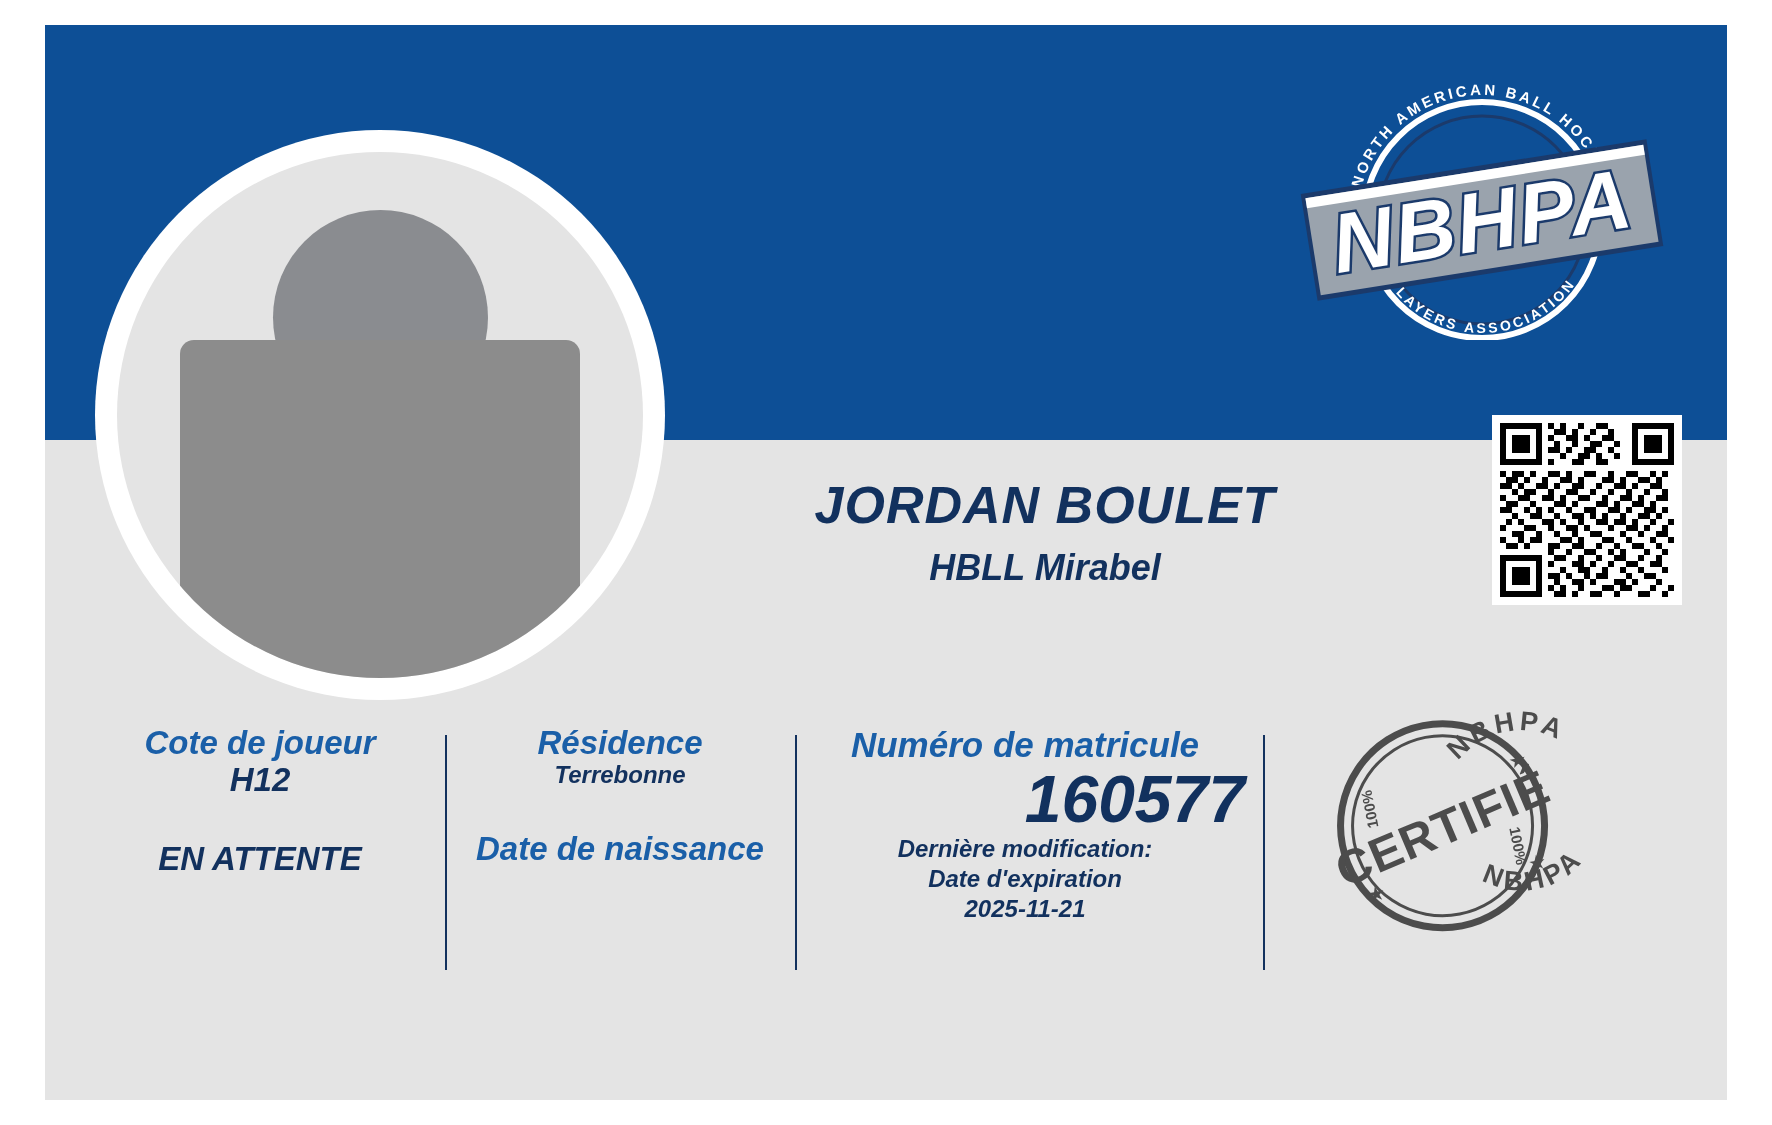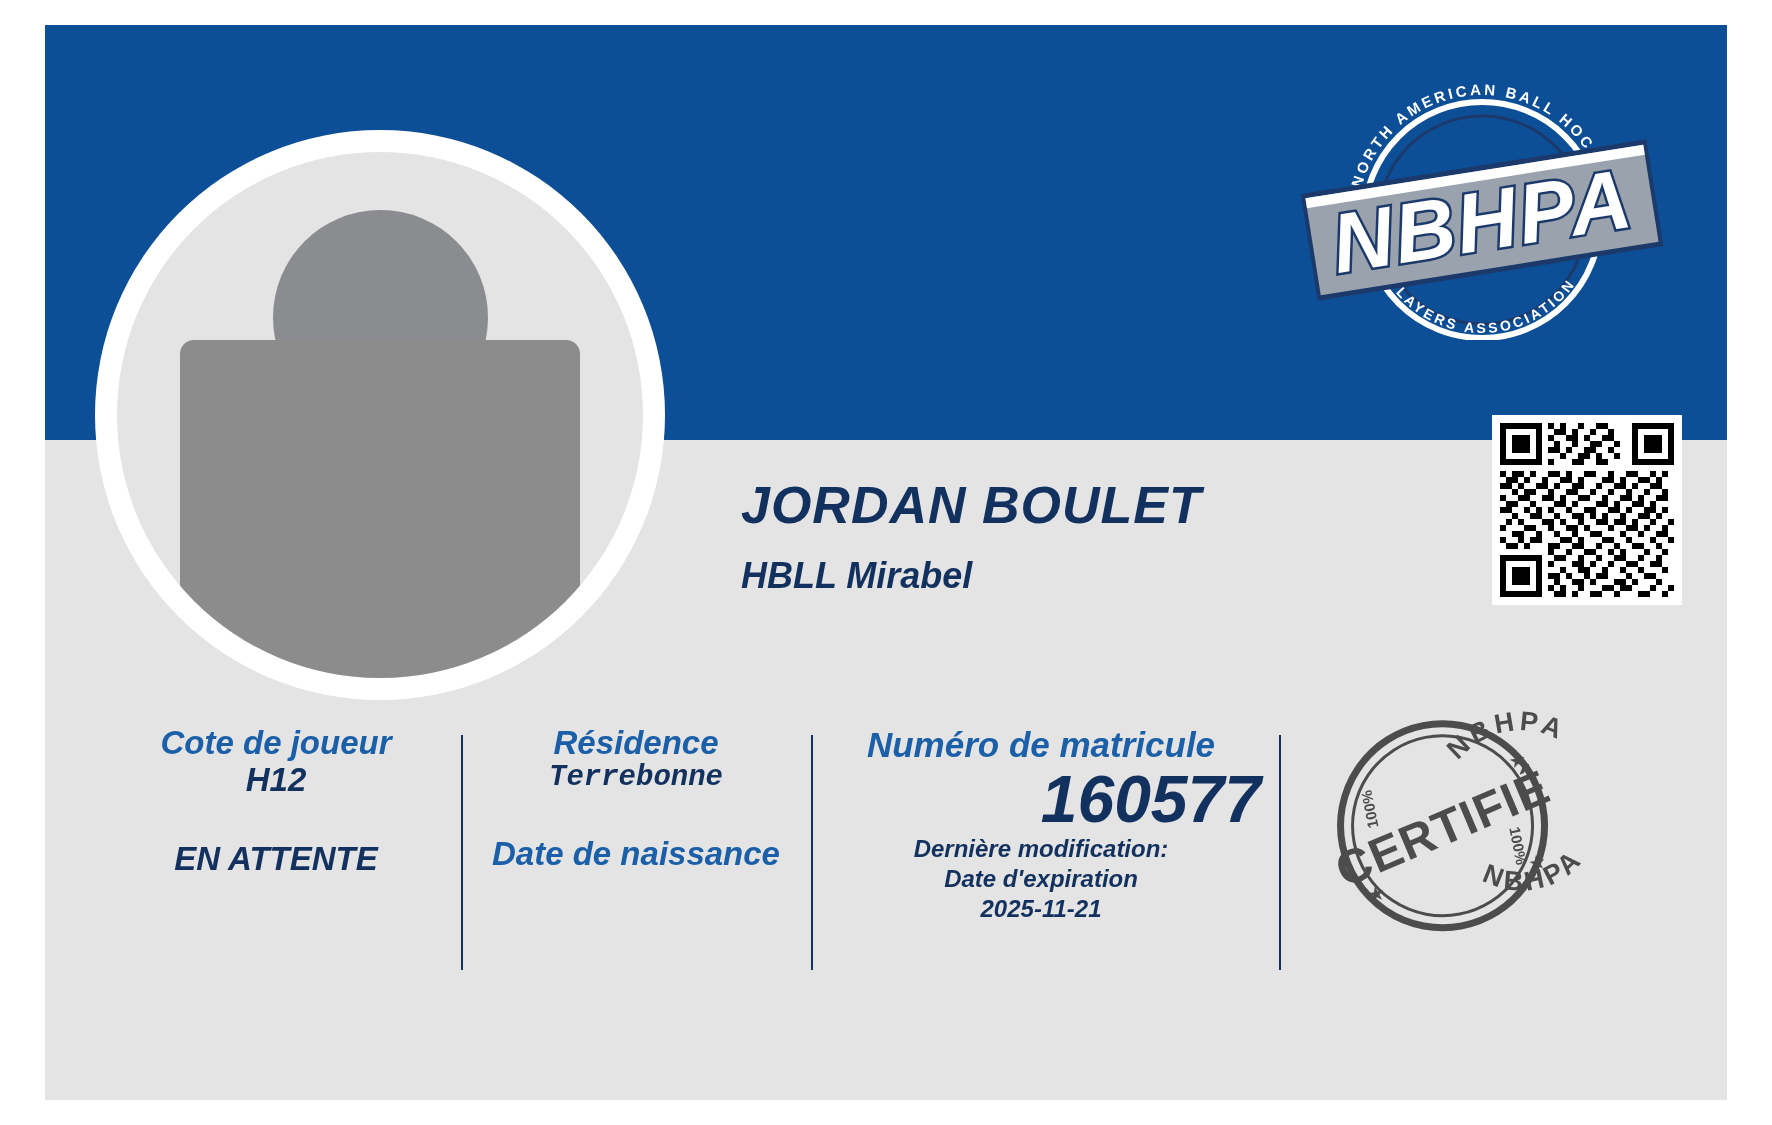--- a/index.html
+++ b/index.html
@@ -87,34 +87,35 @@
     width: 400px;
     height: 400px;
     margin-left: -200px;
     border-radius: 14px;
     background: #8c8c8c;
   }
 
   
   .name-block {
     position: absolute;
-    left: 696px;
+    left: 660px;
     top: 450px;
     width: 680px;
+    text-align: center;
   }
   .player-name {
     font-size: 52px;
     font-weight: bold;
     font-style: italic;
     color: #12315e;
     letter-spacing: 1px;
     white-space: nowrap;
   }
   .player-team {
-    margin-top: 20px;
+    margin-top: 12px;
     font-size: 36px;
     font-weight: bold;
     font-style: italic;
     color: #12315e;
   }
 
   
   .qr-box {
     position: absolute;
     right: 45px;
@@ -123,21 +124,21 @@
     height: 190px;
     background: #ffffff;
     padding: 8px;
     box-sizing: border-box;
   }
   .qr-box svg { display: block; width: 100%; height: 100%; }
 
   
   .info-row {
     position: absolute;
-    left: 16px;
+    left: 0;
     top: 700px;
     width: 100%;
     height: 290px;
   }
   .col {
     position: absolute;
     top: 0;
     text-align: center;
     color: #12315e;
   }
@@ -157,22 +158,21 @@
     line-height: 1.12;
   }
   .col-value {
     font-size: 33px;
     font-weight: bold;
     font-style: italic;
     color: #12315e;
     line-height: 1.12;
   }
   .col-value.small {
-    font-size: 29px;
-    font-family: Liberation Mono, monospace;
+    font-size: 24px;
   }
 
   .col-a { left: 40px;  width: 350px; }
   .col-b { left: 410px; width: 330px; }
   .col-c { left: 760px; width: 440px; }
 
   .gap-block { margin-top: 42px; }
 
   .matricule-label {
     font-size: 35px;

